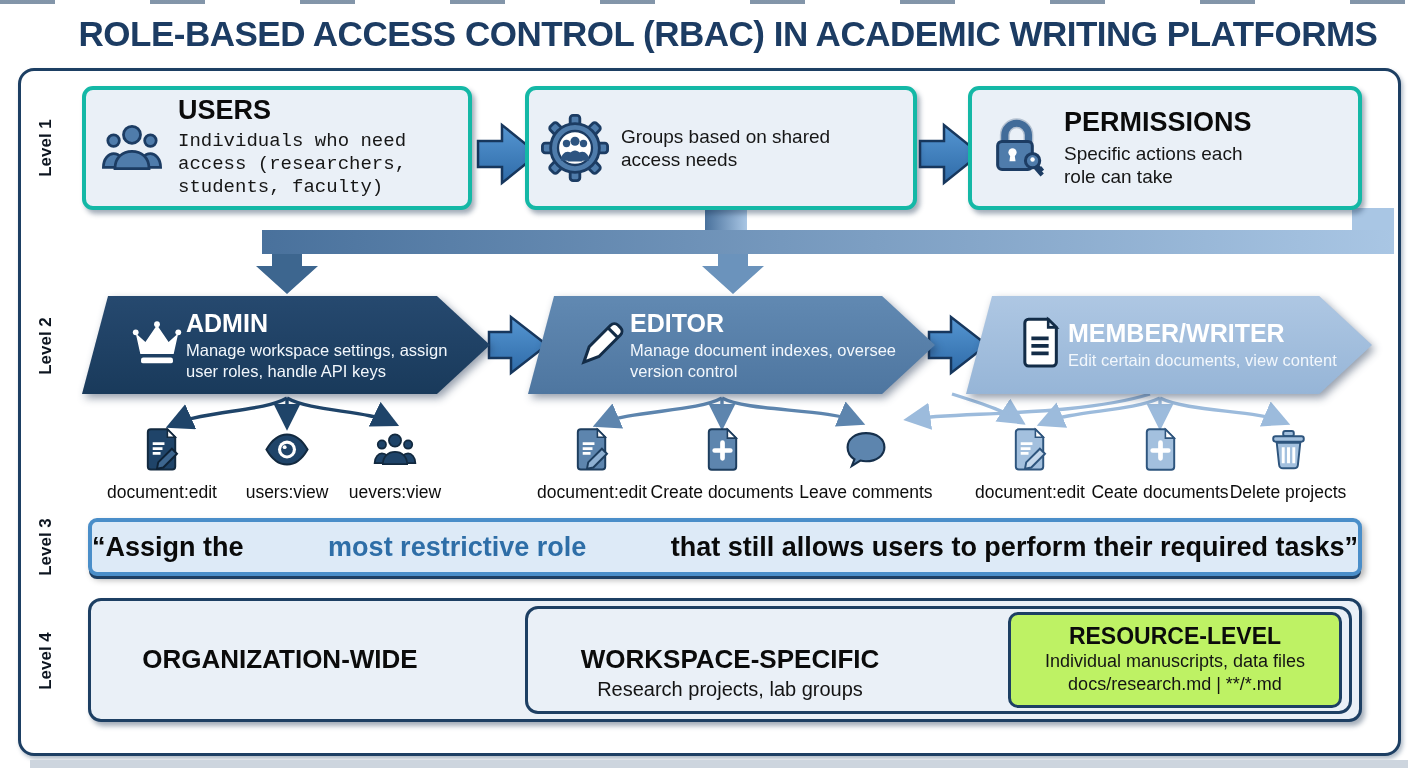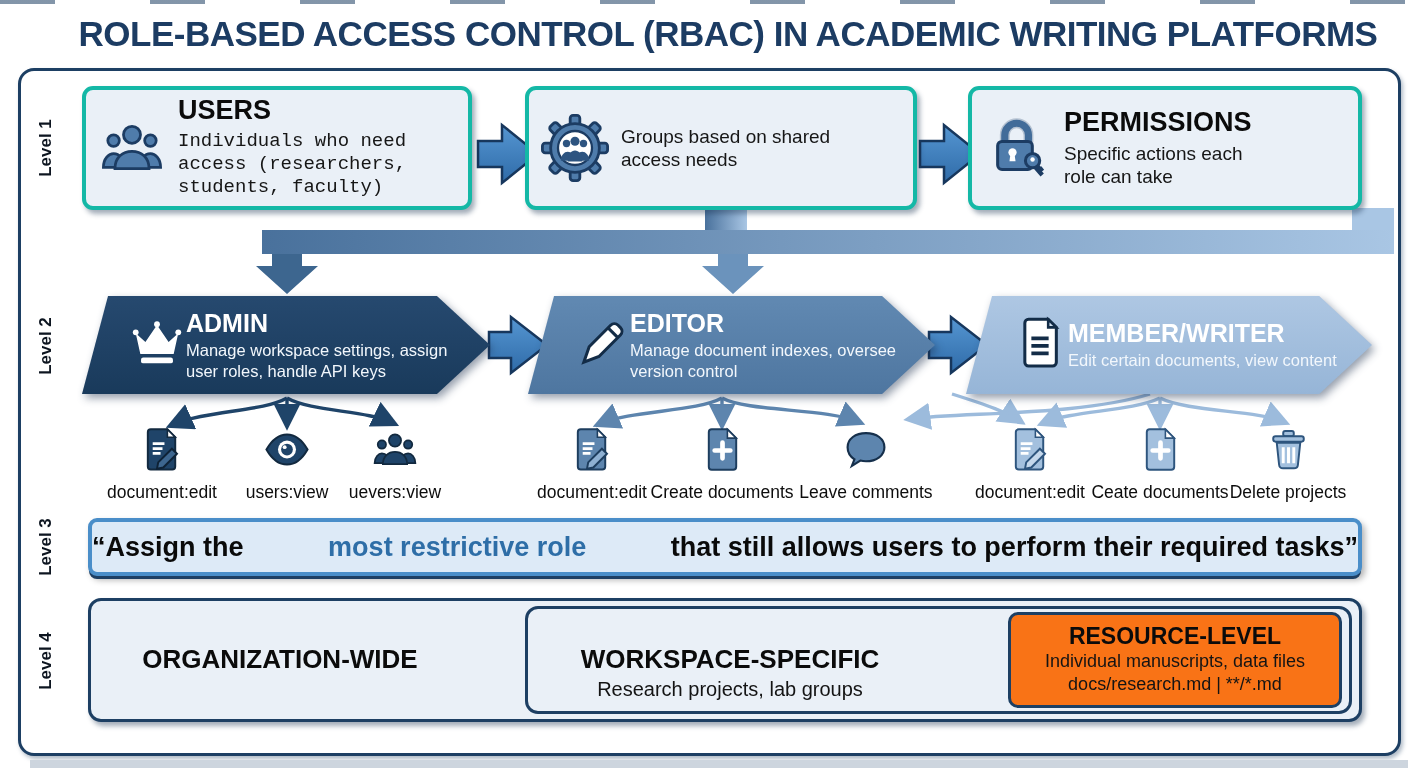--- a/index.html
+++ b/index.html
@@ -47,21 +47,21 @@
   .l4outer{position:absolute;left:88px;top:598px;width:1274px;height:124px;box-sizing:border-box;
     background:#eaf0f7;border:3px solid #1d3f63;border-radius:13px;z-index:2;
     box-shadow:3px 4px 5px rgba(25,50,80,.4);}
   .l4org{position:absolute;left:100px;top:598px;width:360px;height:124px;z-index:3;
     display:flex;flex-direction:row;align-items:center;justify-content:center;gap:5px;}
   .l4ws{position:absolute;left:525px;top:606px;width:827px;height:108px;box-sizing:border-box;
     background:#eaf0f7;border:3px solid #1d3f63;border-radius:13px;z-index:3;}
   .l4wstext{position:absolute;left:540px;top:606px;width:380px;height:135px;z-index:4;
     display:flex;flex-direction:column;align-items:center;justify-content:center;gap:5px;}
   .l4res{position:absolute;left:1008px;top:612px;width:334px;height:96px;box-sizing:border-box;
-    background:#f97316;border:3px solid #1d3f63;border-radius:10px;z-index:4;
+    background:#bef264;border:3px solid #1d3f63;border-radius:10px;z-index:4;
     display:flex;flex-direction:column;align-items:center;justify-content:center;}
   .l4t{font-size:26px;font-weight:800;color:#0b0b0b;line-height:1.05;}
   .l4d{font-size:20px;color:#141414;}
   .l4res .l4t{font-size:23px;margin-bottom:2px;}
   .l4res .l4d{font-size:18px;line-height:1.3;}
   svg.layer{position:absolute;left:0;top:0;z-index:1;pointer-events:none;}
 </style>
 </head>
 <body>
 

